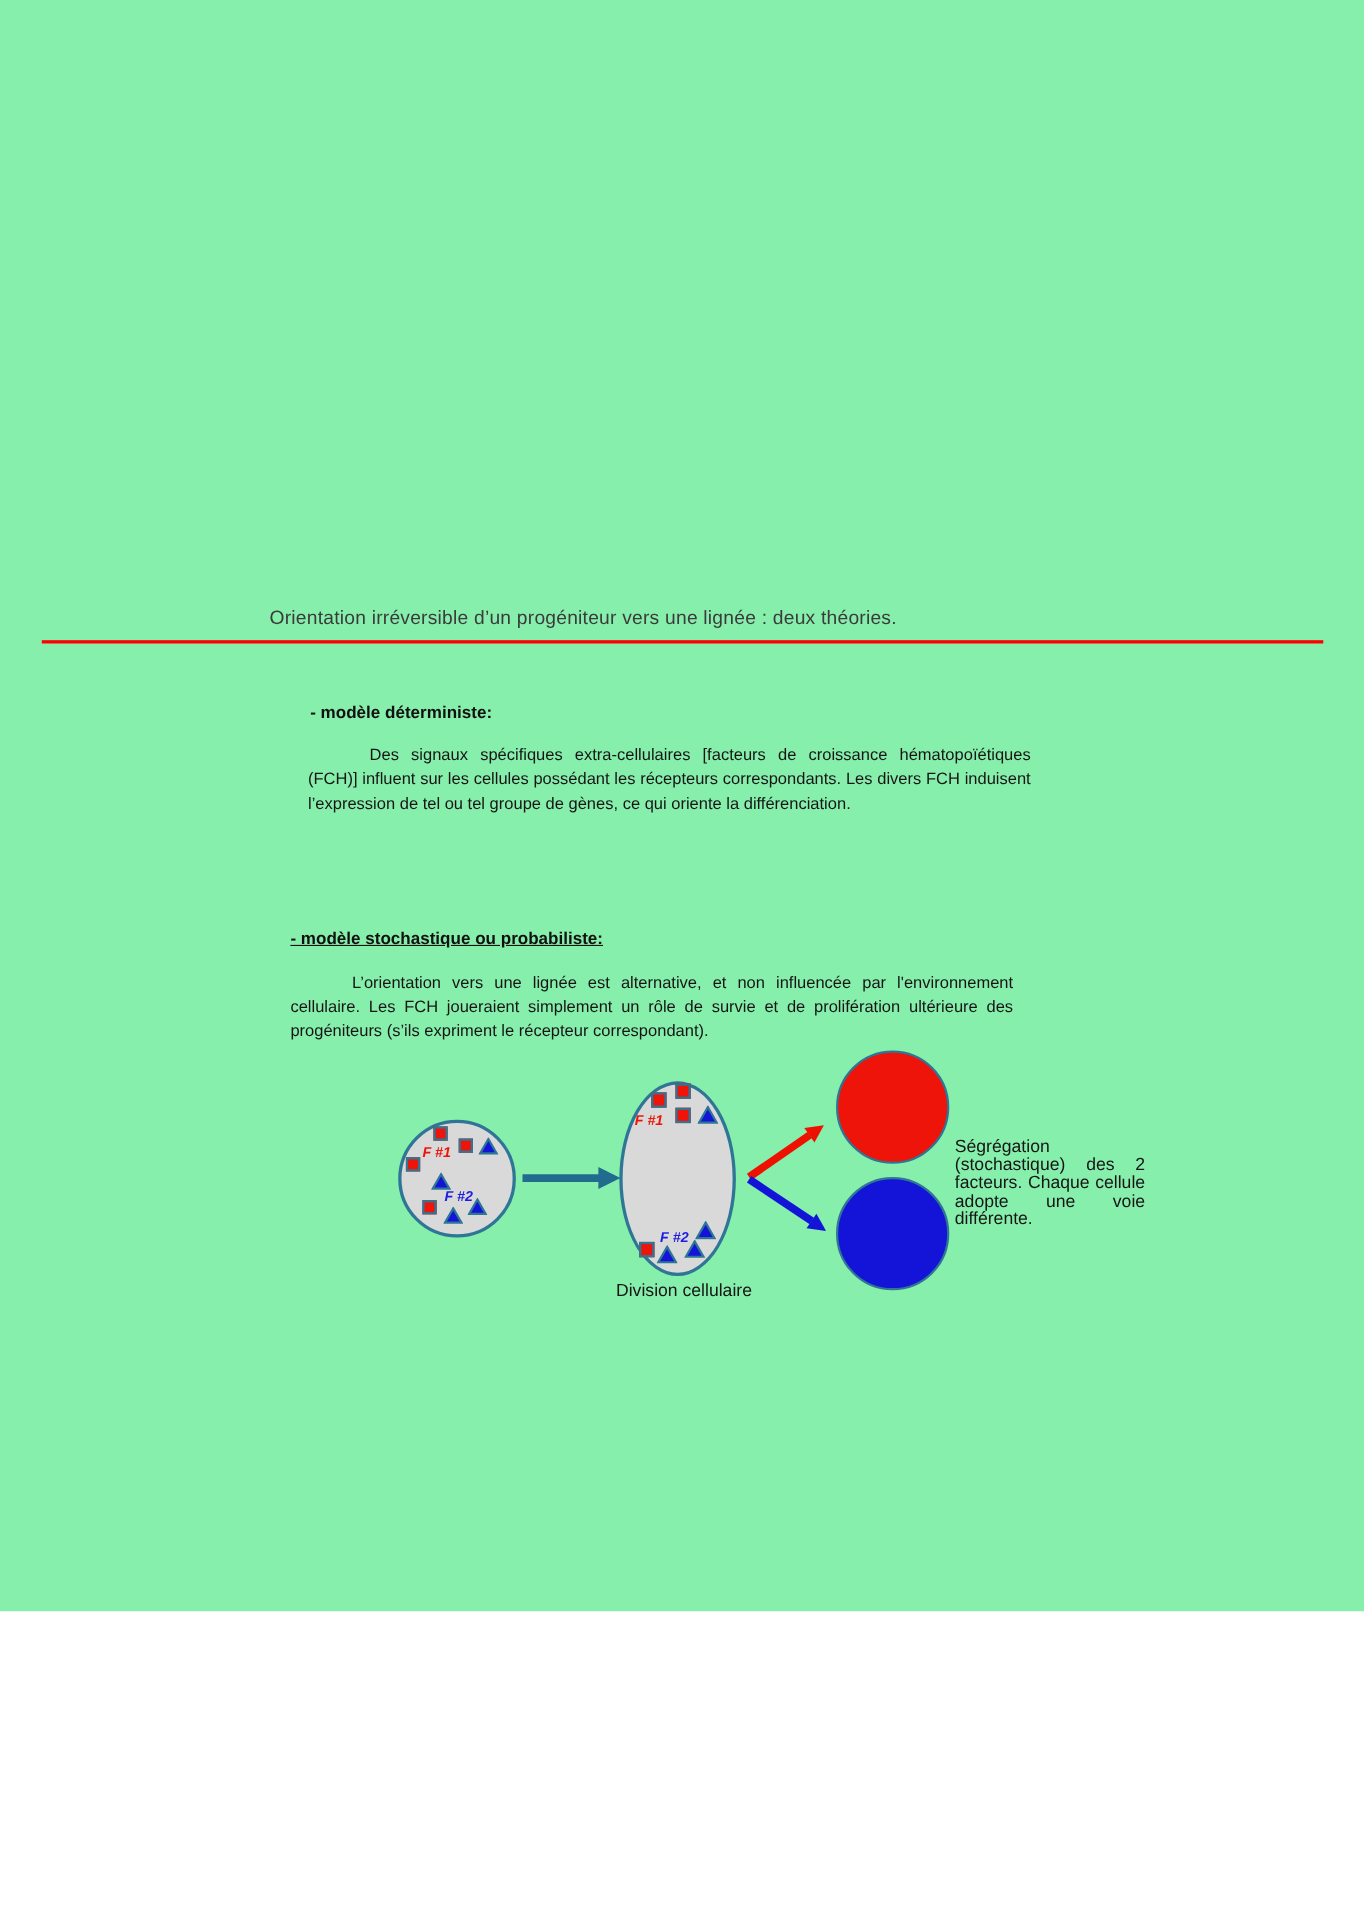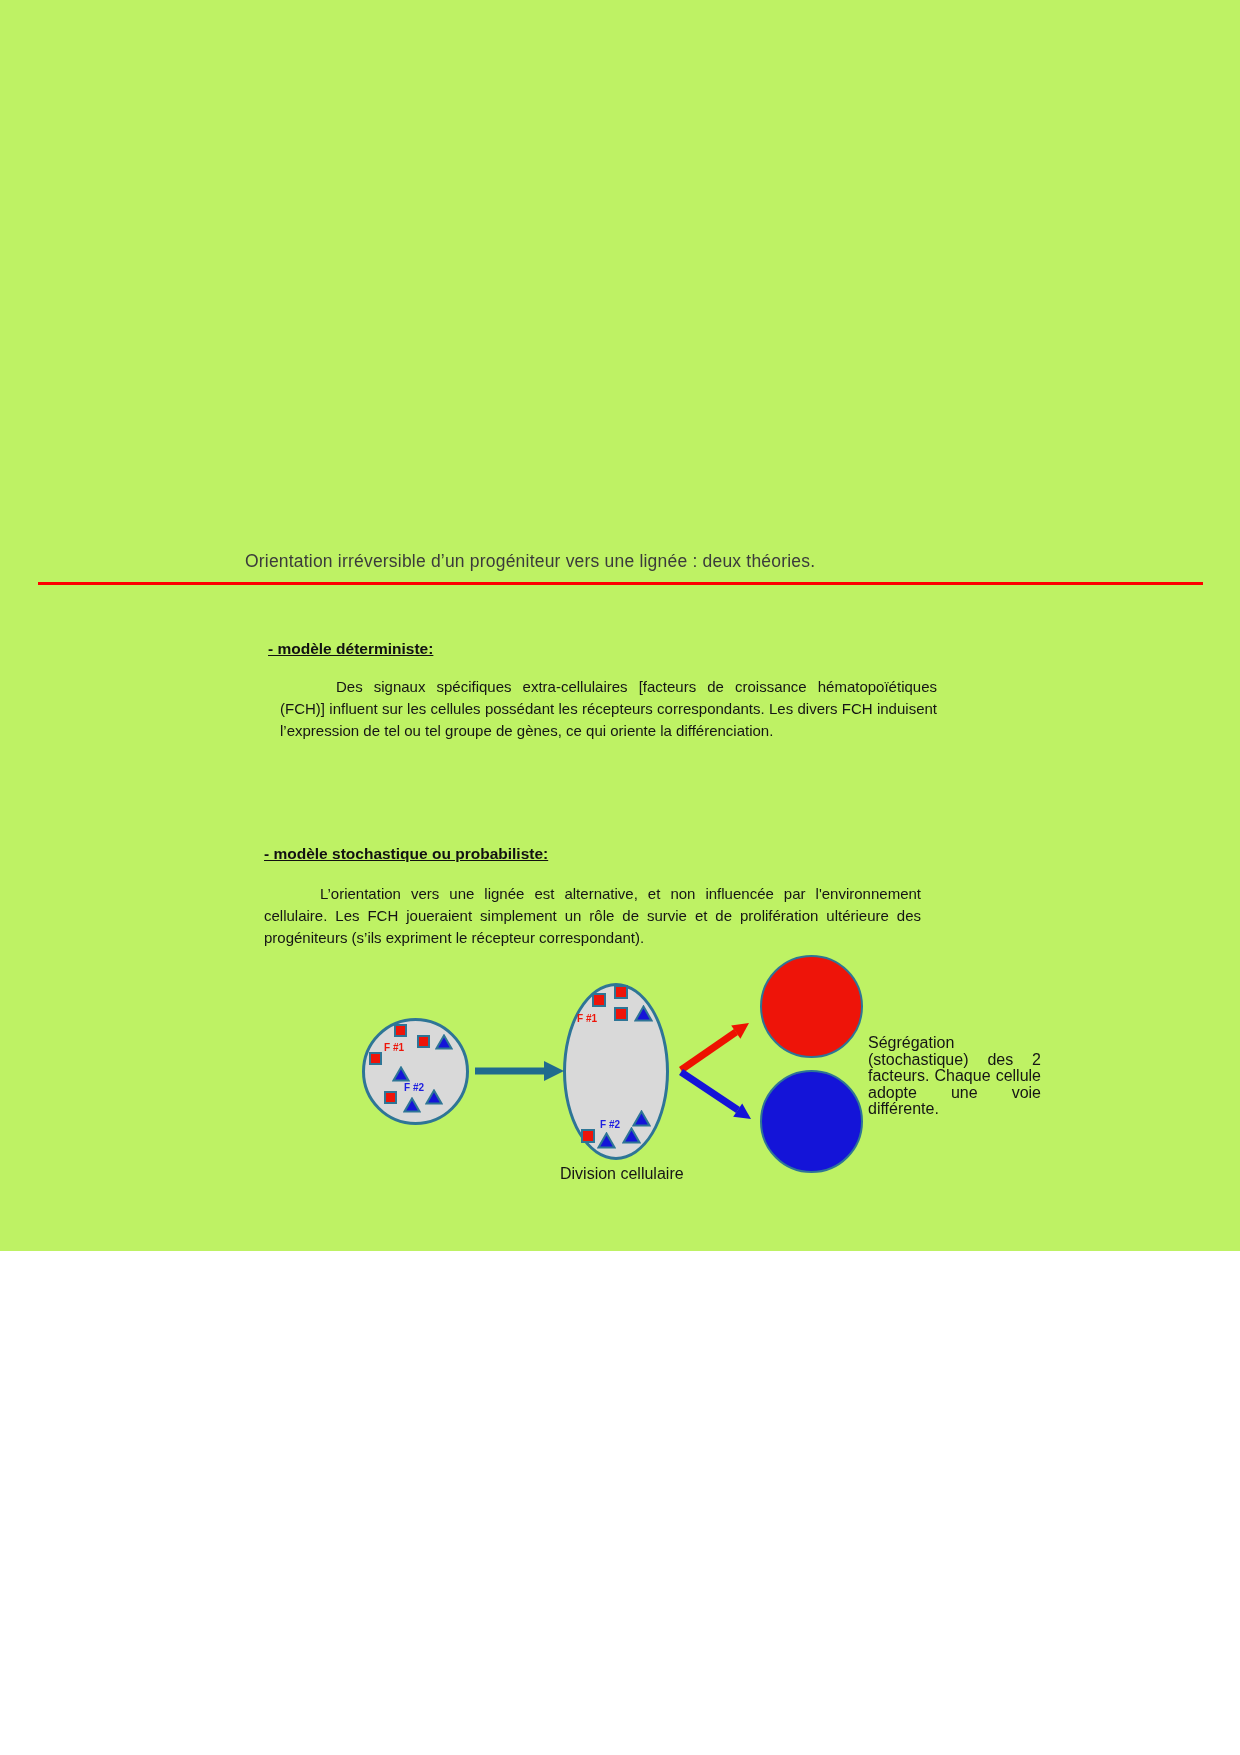--- a/index.html
+++ b/index.html
@@ -1,30 +1,30 @@
 <!DOCTYPE html>
 <html><head>
 <meta charset="utf-8">
 <style>
   html,body{margin:0;padding:0;background:#ffffff;}
   .page{
-    position:relative;width:1240px;height:1251px;background:#bef264;
+    position:relative;width:1240px;height:1465px;background:#86efac;
     font-family:"Liberation Sans",sans-serif;color:#1a1a1a;overflow:hidden;
   }
   .abs{position:absolute;}
   .title{
     left:245px;top:551px;font-size:17.5px;color:#3b3b3b;letter-spacing:.2px;
   }
   .rule{
     left:38px;top:582px;width:1165px;height:3px;background:#fe0000;
   }
   .heading{
     font-size:15.5px;font-weight:bold;color:#111;
   }
-  .h-det{left:268px;top:640px;text-decoration:underline;}
+  .h-det{left:282px;top:640px;}
   .h-sto{left:264px;top:845px;text-decoration:underline;}
   .para{
     width:657px;font-size:15px;line-height:22px;text-align:justify;
     text-indent:56px;color:#151515;
   }
   .p-det{left:280px;top:676px;}
   .p-sto{left:264px;top:883px;}
 
   
   .cell{
@@ -36,21 +36,21 @@
   .cell-red{left:760px;top:955px;width:103px;height:103px;background:#ee1409;border-width:2px;}
   .cell-blue{left:760px;top:1070px;width:103px;height:103px;background:#1414d8;border-width:2px;}
 
   
   .sq{
     width:9px;height:9px;background:#ee1409;border:2px solid #2e7596;
   }
   .sq-m{width:10px;height:10px;}
   .tri{line-height:0;}
   .flabel{
-    font-size:10px;font-weight:600;line-height:13px;white-space:nowrap;
+    font-size:13px;font-weight:600;line-height:13px;white-space:nowrap;font-style:italic;
   }
   .f1{color:#ee1409;}
   .f2{color:#1e1ee0;}
 
   .caption{
     font-size:16px;line-height:16.5px;color:#151515;
   }
   .cap-progenitor{left:247px;top:1131px;}
   .cap-division{left:560px;top:1166px;}
   .cap-segregation{left:868px;top:1035px;width:173px;text-align:justify;}

